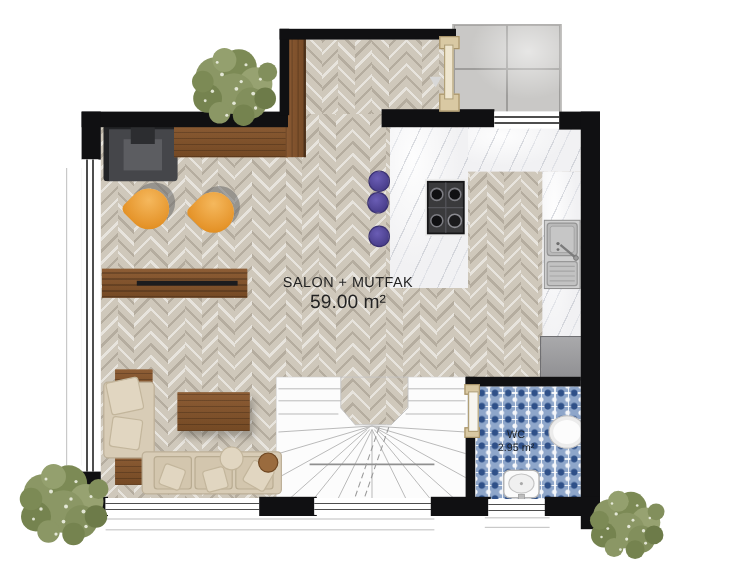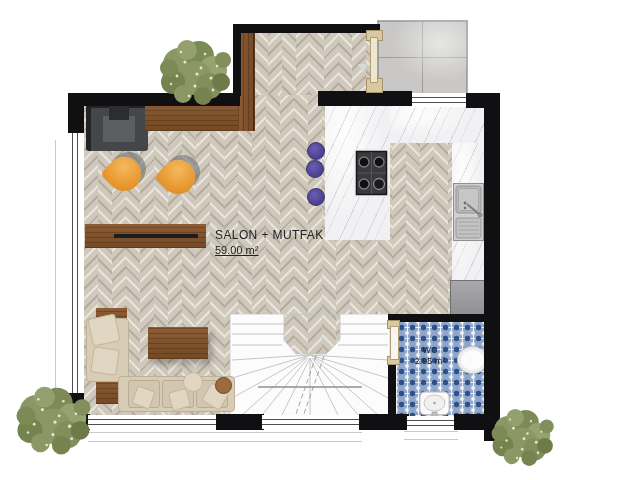--- a/index.html
+++ b/index.html
@@ -44,23 +44,23 @@
        repeating-linear-gradient(90deg, #9e9d9b 0 1px, rgba(0,0,0,0) 1px 44px);}
   .win-h{background:#fff;z-index:5;
      background-image:linear-gradient(180deg,#fff 0 4px,#4d4d4d 4px 5px,#fff 5px 9px,#4d4d4d 9px 10px,#fff 10px 14px);}
   .win-v{background:#fff;z-index:5;
      background-image:linear-gradient(90deg,#fff 0 4px,#4d4d4d 4px 5px,#fff 5px 9px,#4d4d4d 9px 10px,#fff 10px 14px);}
   .sill-b{z-index:4;border-top:1px solid #c9c9c9;border-bottom:1px solid #c9c9c9;}
   .sill-v{z-index:4;border-left:1px solid #c9c9c9;border-right:1px solid #c9c9c9;}
   .doorframe{background:#d9c9a3;border:1px solid #a8946a;z-index:6;}
   .doorleaf{background:#efe6cf;border:1px solid #b1a077;z-index:6;}
 
-  .lbl{z-index:7;text-align:left;color:#22252a;}
+  .lbl{z-index:7;text-align:center;color:#22252a;}
   .lbl .l1{font-size:12px;letter-spacing:.4px;color:#232323;}
-  .lbl .l2{font-size:11px;margin-top:2px;color:#232323;text-decoration:underline;}
+  .lbl .l2{font-size:16px;margin-top:2px;color:#232323;}
   .lbl-wc{z-index:7;text-align:center;color:#1d2126;font-size:9px;line-height:11px;}
 
   .tulip{width:34px;height:34px;border-radius:60% 60% 60% 18%;z-index:3;
      background:radial-gradient(circle at 35% 35%, #f5b85d, #e6962d 65%, #d9820f);
      transform:rotate(45deg);box-shadow:0 -7px 0 0 rgba(105,105,105,.55);}
   .pillow{background:#e1d6c1;border:1px solid #c3b69c;border-radius:3px;z-index:4;}
   .cushion{background:#d3c6ae;border:1px solid #b9ac92;border-radius:3px;z-index:4;}
   .stool{width:16px;height:16px;border-radius:50%;z-index:3;border:1px solid #3a3173;
      background:radial-gradient(circle at 40% 35%, #6a5db5, #4a3f8c 72%);}
   svg{display:block;}
@@ -250,21 +250,21 @@
   <div class="abs" style="left:358px;top:64px;width:0;height:0;border-left:5px solid transparent;border-right:5px solid transparent;border-top:9px solid #d8d8d8;z-index:6;"></div>
 
   <div class="abs doorframe" style="left:387px;top:320px;width:11px;height:7px;"></div>
   <div class="abs doorframe" style="left:387px;top:356px;width:11px;height:7px;"></div>
   <div class="abs doorleaf" style="left:390px;top:326px;width:7px;height:32px;background:#f7f5ef;"></div>
 
   <div class="abs lbl" style="left:215px;top:228px;width:150px;">
     <div class="l1">SALON + MUTFAK</div>
     <div class="l2">59.00 m²</div>
   </div>
-  <div class="abs lbl-wc" style="left:398px;top:345px;width:64px;">
+  <div class="abs lbl-wc" style="left:398px;top:357px;width:64px;">
     <div>WC</div>
     <div>2.95 m²</div>
   </div>
 
   <svg class="abs" style="left:149px;top:24px;z-index:8;" width="96" height="96" viewBox="-48 -48 96 96">
       <use href="#treeSym"></use>
     </svg>
   <svg class="abs" style="left:5px;top:370px;z-index:8;" width="100" height="100" viewBox="-48 -48 96 96">
       <use href="#treeSym"></use>
     </svg>

